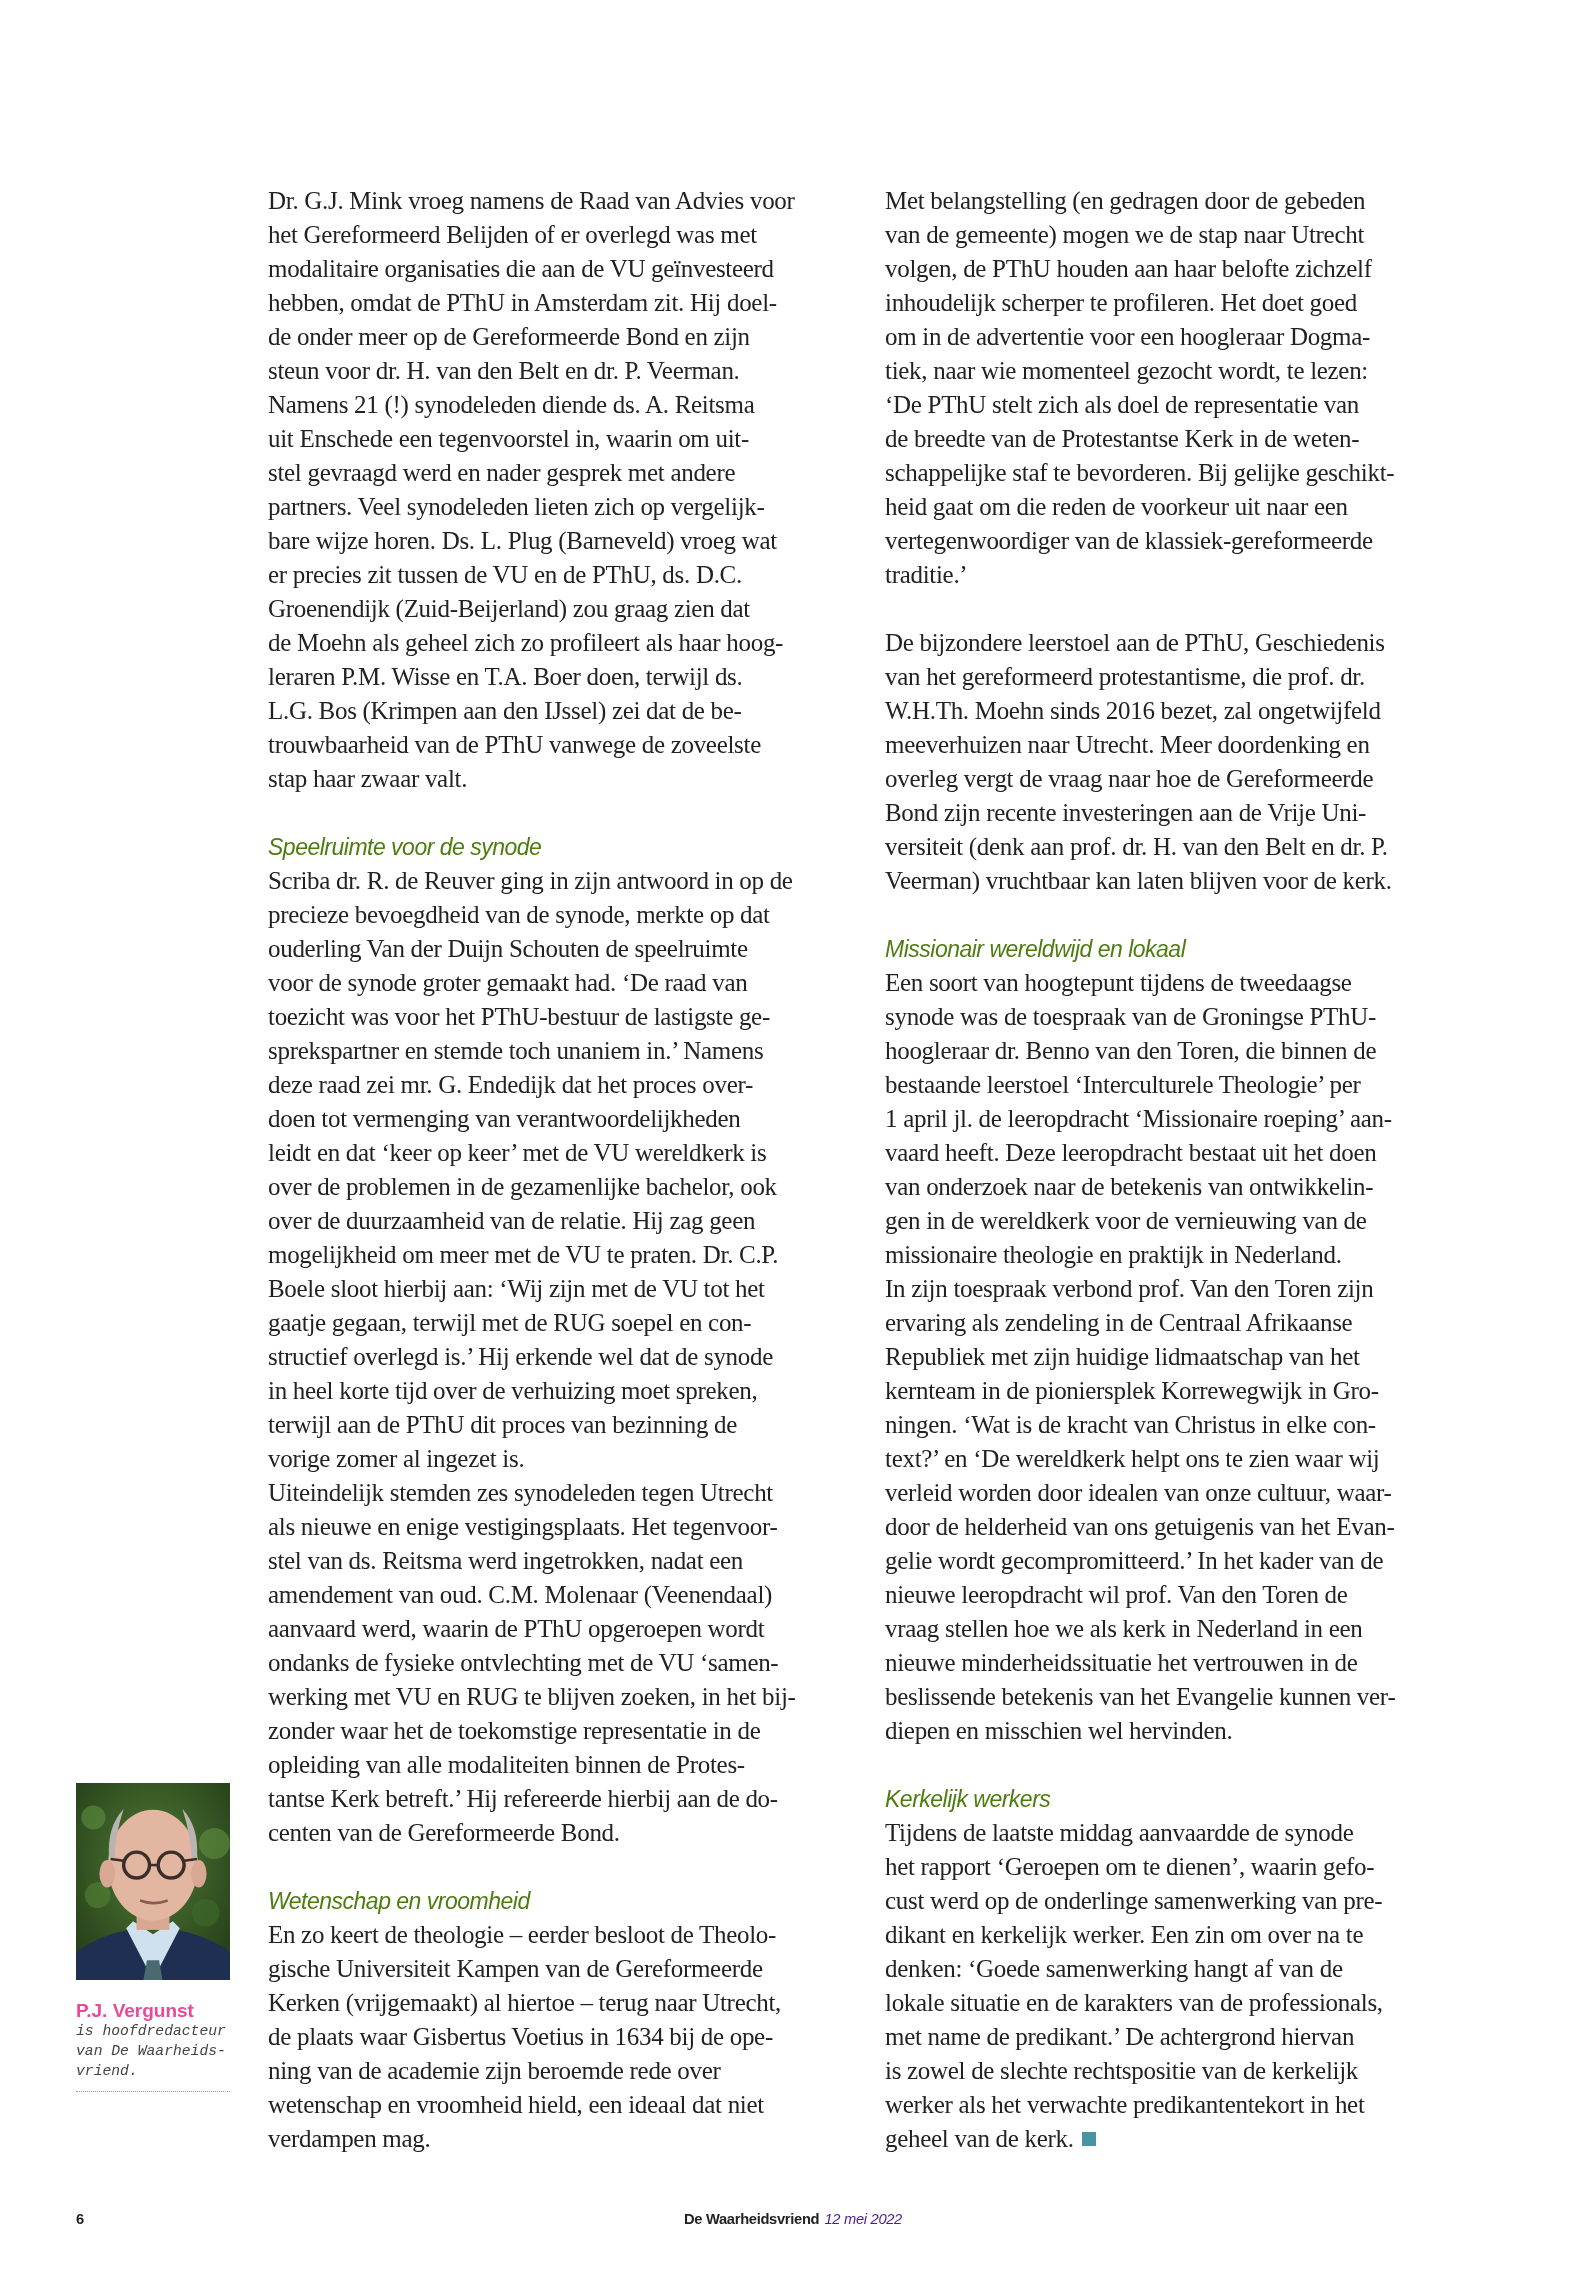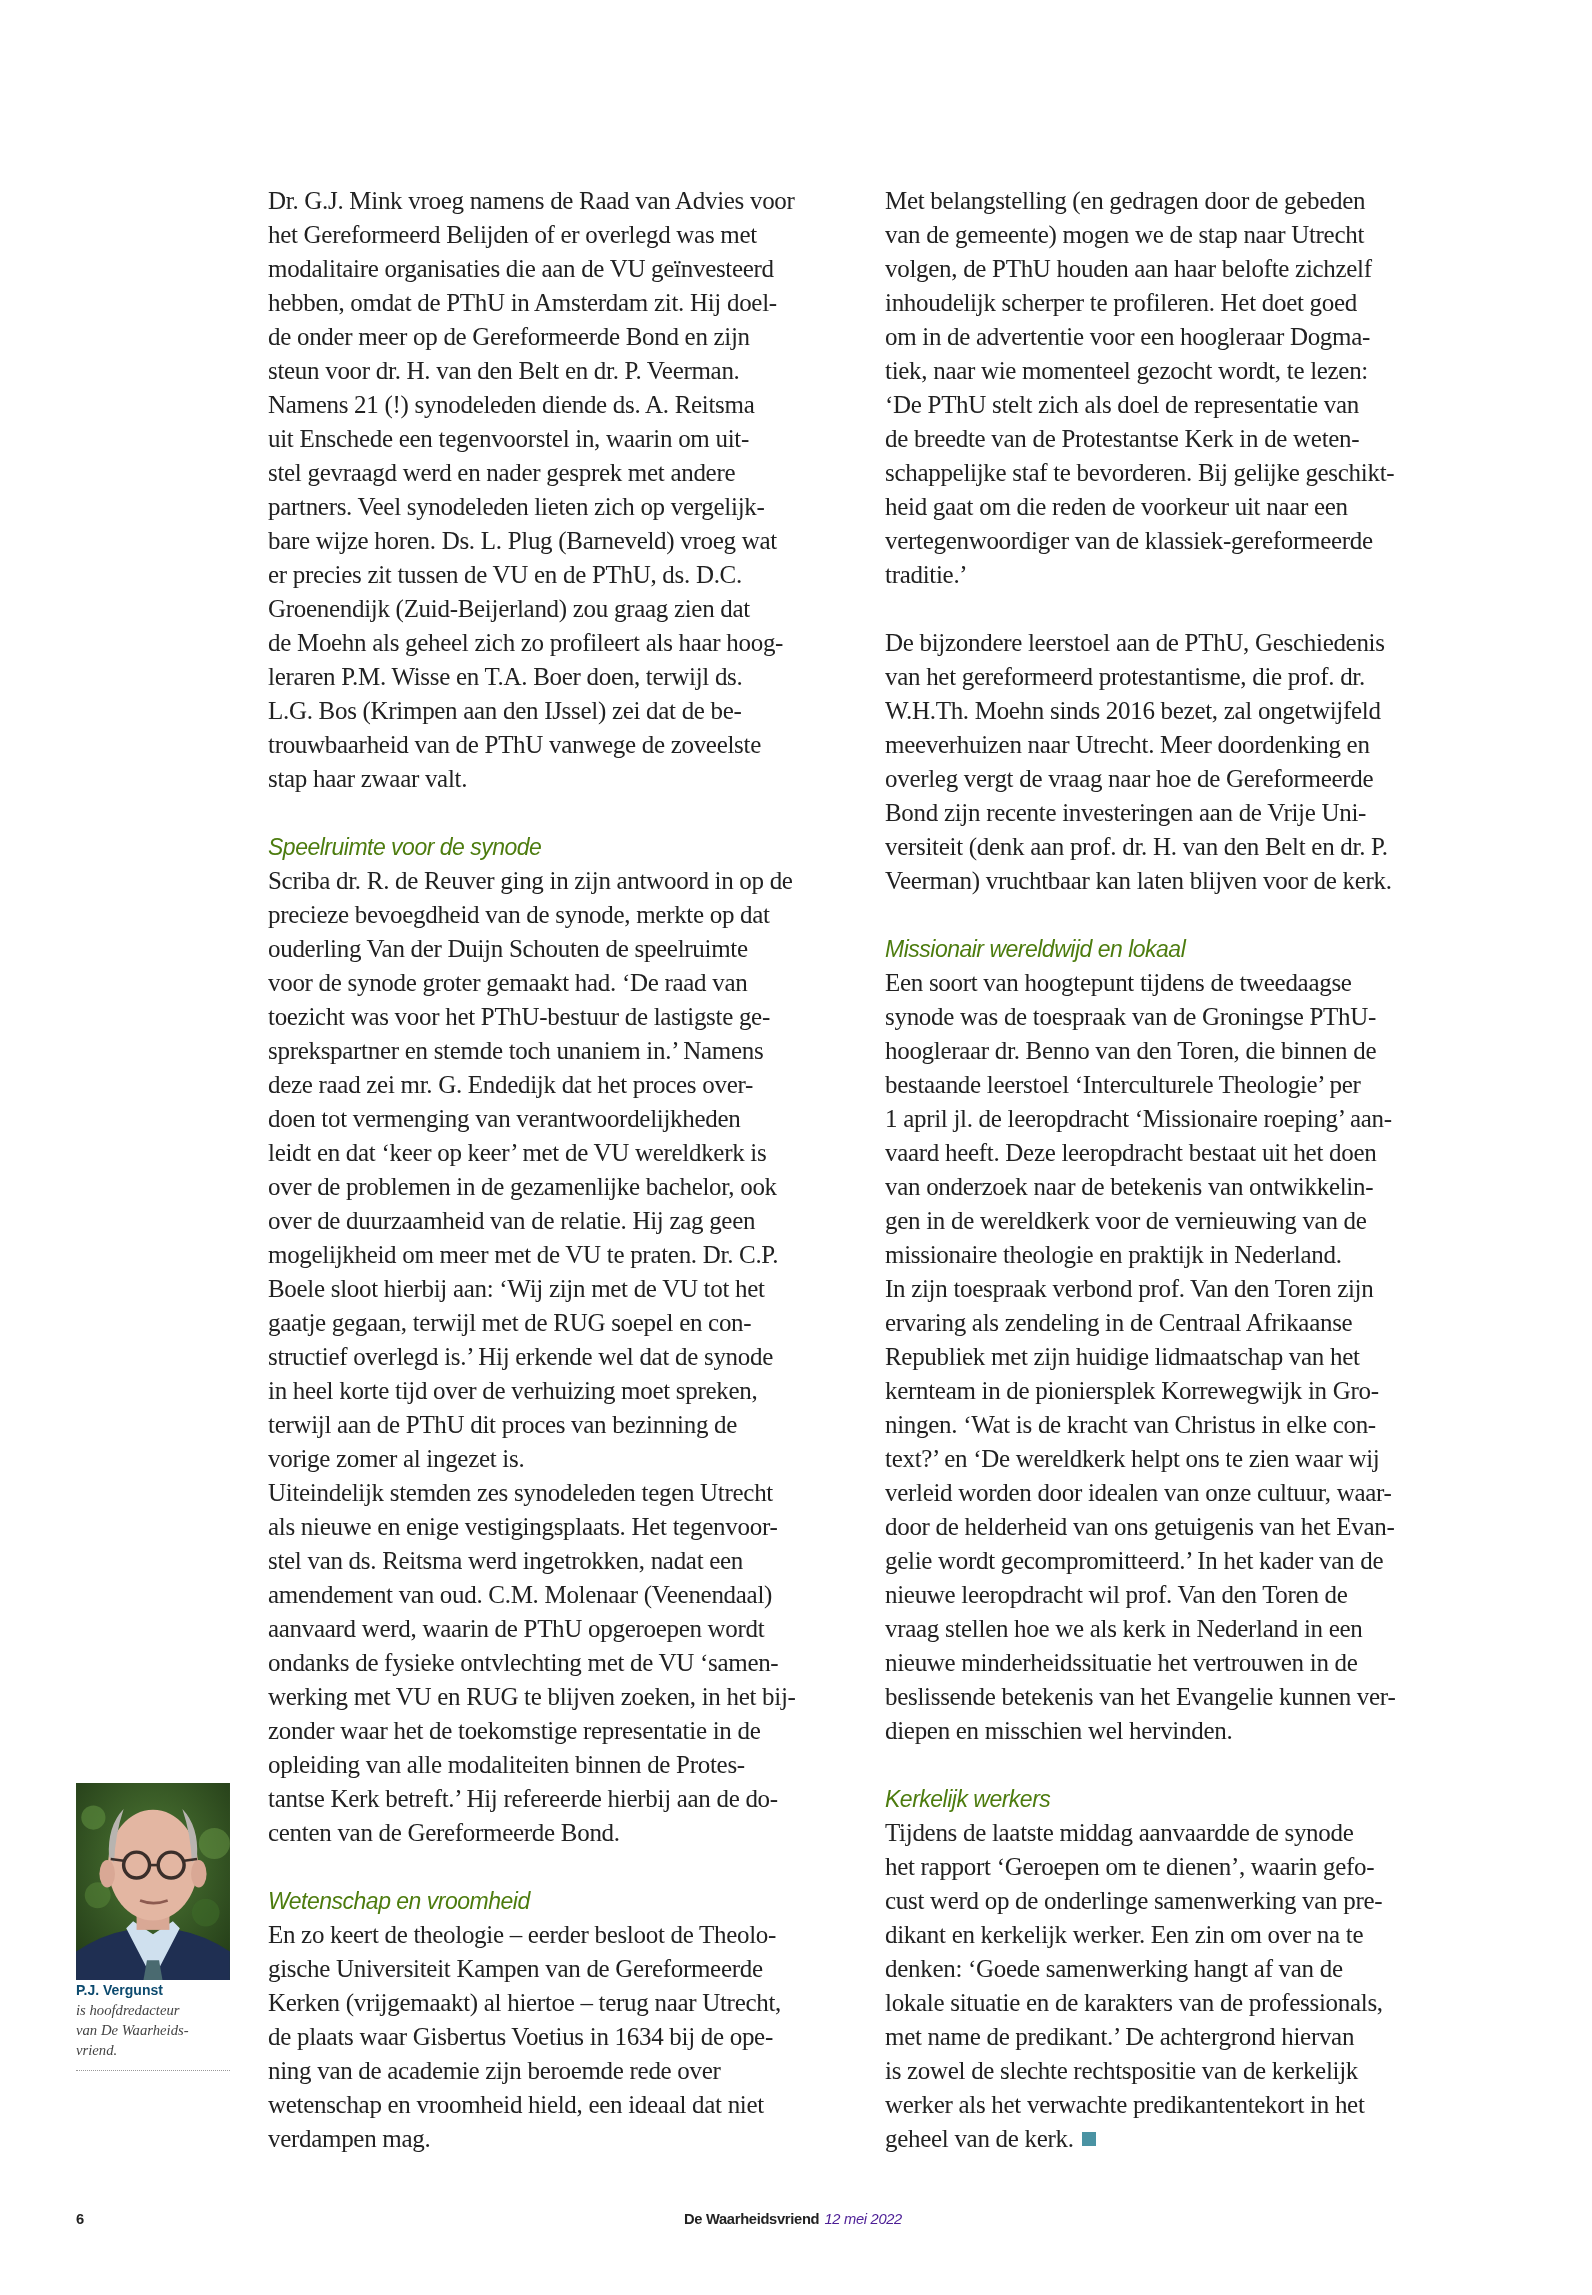--- a/index.html
+++ b/index.html
@@ -6,22 +6,22 @@
   body { width:1592px; height:2295px; position:relative; overflow:hidden; }
   .col { position:absolute; top:184px; }
   .col-left { left:268px; width:587px; }
   .col-right { left:885px; width:587px; }
   .line { font-family:"Liberation Serif", "DejaVu Serif", serif; font-size:25px; line-height:34px; color:#222222; white-space:nowrap; letter-spacing:-0.3px; }
   .heading { font-family:"Liberation Sans", "DejaVu Sans", sans-serif; font-style:italic; font-size:23px; line-height:34px; color:#4d7c0f; letter-spacing:-0.5px; }
   .gap { height:34px; }
   .end-mark { display:inline-block; width:14px; height:14px; background:#4a93a3; margin-left:8.6px; vertical-align:0.9px; }
   .sidebar { position:absolute; left:76px; top:1783px; width:154px; }
   .photo { width:154px; height:197px; position:relative; overflow:hidden; background:#3c5a2a; }
-  .cap-name { font-family:"Liberation Sans", "DejaVu Sans", sans-serif; font-weight:bold; font-size:14px; color:#0c4a6e; line-height:20px; }
-  .cap-line { font-family:Liberation Serif, serif; font-style:italic; font-size:14.7px; color:#444; line-height:20px; }
+  .cap-name { font-family:"Liberation Sans", "DejaVu Sans", sans-serif; font-weight:bold; font-size:19px; color:#ec4899; margin-top:21px; line-height:20px; }
+  .cap-line { font-family:Liberation Mono, monospace; font-style:italic; font-size:14.7px; color:#444; line-height:20px; }
   .cap-rule { border-top:1.7px dotted #999; margin-top:10.4px; width:154px; }
   .footer-page { position:absolute; left:76px; top:2211px; font-family:"Liberation Sans", "DejaVu Sans", sans-serif; font-weight:bold; font-size:14.7px; color:#222; }
   .footer-pub { position:absolute; left:684px; top:2211px; font-family:"Liberation Sans", "DejaVu Sans", sans-serif; font-size:14.7px; color:#222; }
   .footer-pub b { font-weight:bold; letter-spacing:-0.3px; }
   .footer-pub i { font-style:italic; color:#4c1d95; margin-left:5.2px; letter-spacing:-0.3px; }
 </style>
 </head>
 <body>
 
 <div class="col col-left">

